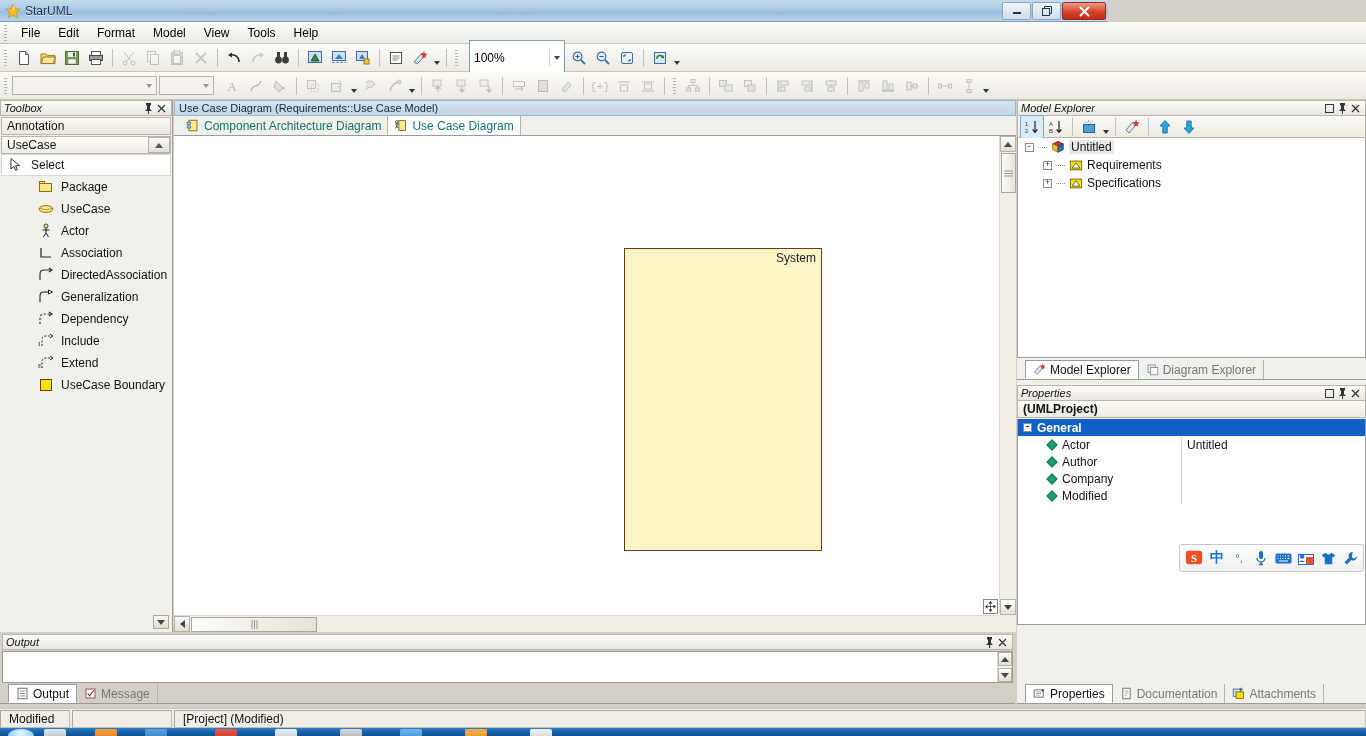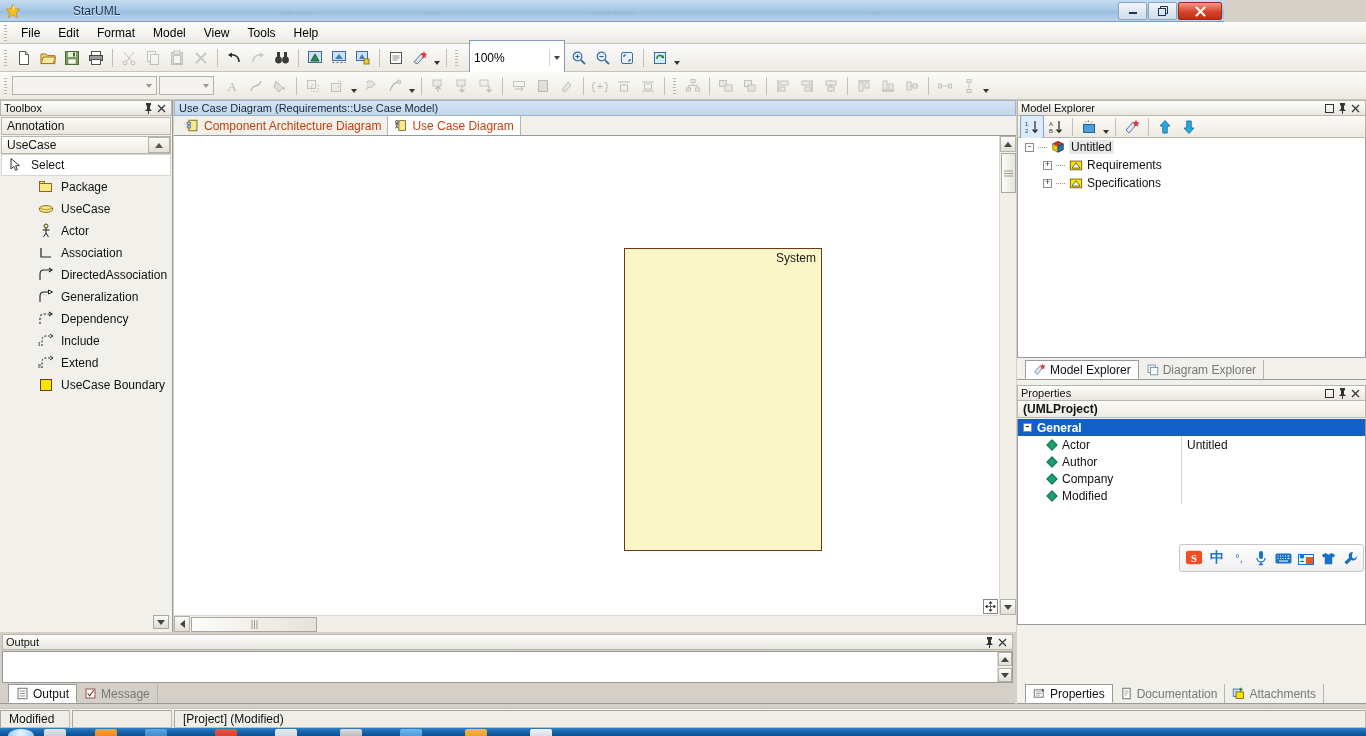--- a/index.html
+++ b/index.html
@@ -8,26 +8,25 @@
     width: 1366px; height: 736px;
     overflow: hidden;
     font-family: "Liberation Sans", sans-serif;
     font-size: 12px;
     background: #d4d0c8;
   }
   #app { position: relative; width: 1366px; height: 736px; }
 
   
   .titlebar {
-    position: absolute; left: 0; top: 0; width: 1224px; height: 22px;
+    position: absolute; left: 0; top: 0; width: 1108px; height: 22px;
     background: linear-gradient(180deg,#cfe2f3 0%, #b9d4ec 45%, #a8c8e4 55%, #c4dcf0 100%);
     border-bottom: 1px solid #7a9cc0;
     display: flex; align-items: center;
     overflow: hidden;
-    gap: 48px;
   }
   .titlebar .bgwash {
     position: absolute; left: 0; top: 0; right: 0; bottom: 0;
     background: linear-gradient(180deg,#bcd6ee, #8fb6da 60%, #b3cfe8);
     opacity: .55;
   }
   .tb-icon {
     position: relative; width: 16px; height: 16px; margin-left: 5px; margin-right: 4px;
     flex: 0 0 auto;
   }
@@ -115,21 +114,21 @@
     position: absolute; left: 0; top: 100px; width: 173px; height: 532px;
     background: #f1f0ea; border-right: 1px solid #9a9a9a;
     display: flex; flex-direction: column;
   }
   .panel-caption {
     height: 16px; background: linear-gradient(180deg,#fdfdfc,#e8e6de);
     border: 1px solid #b9b6ac; border-bottom: 1px solid #b9b6ac;
     display: flex; align-items: center; padding: 0 3px; font-size: 11px; color: #111;
     flex: 0 0 auto;
   }
-  .panel-caption .cap-title { flex: 1; }
+  .panel-caption .cap-title { flex: 1; font-style: italic; }
   .cap-btn { width: 13px; height: 13px; display:flex; align-items:center; justify-content:center;
     font-size: 11px; color:#333; line-height: 1; }
   .group-header {
     height: 18px; background: linear-gradient(180deg,#fbfaf6,#e9e7df);
     border: 1px solid #b9b6ac; margin: 1px 1px 0 1px;
     display: flex; align-items: center; padding-left: 5px; font-size: 12px; color: #111;
     flex: 0 0 auto;
   }
   .group-header.active { background: linear-gradient(180deg,#fdfdfb,#eeece4); }
   .group-header .updown {
@@ -163,21 +162,21 @@
     height: 16px; background: linear-gradient(180deg,#d6e4f2,#c2d7ea);
     border: 1px solid #9cb4cc; display: flex; align-items: center; padding-left: 4px;
     font-size: 11px; color: #10263d; flex: 0 0 auto;
   }
   .doctabs {
     height: 20px; background: #f1f0ea; display: flex; align-items: flex-end;
     border-bottom: 1px solid #9a9a9a; flex: 0 0 auto; padding-left: 6px;
   }
   .doctab {
     height: 19px; display: flex; align-items: center; gap: 5px; padding: 0 6px;
-    font-size: 12px; color: #c2410c; border-right: 1px solid #b7b4aa;
+    font-size: 12px; color: #0f766e; border-right: 1px solid #b7b4aa;
   }
   .doctab.active { background: #fff; }
   .canvas-wrap { flex: 1; position: relative; background: #fff; overflow: hidden; }
   .canvas {
     position: absolute; left: 0; top: 0; right: 17px; bottom: 17px;
     background-color: #fff;
     background-image: radial-gradient(circle, #cfcfcf 0.6px, transparent 0.7px);
     background-size: 10px 10px;
     background-position: 2px 2px;
     overflow: hidden;

